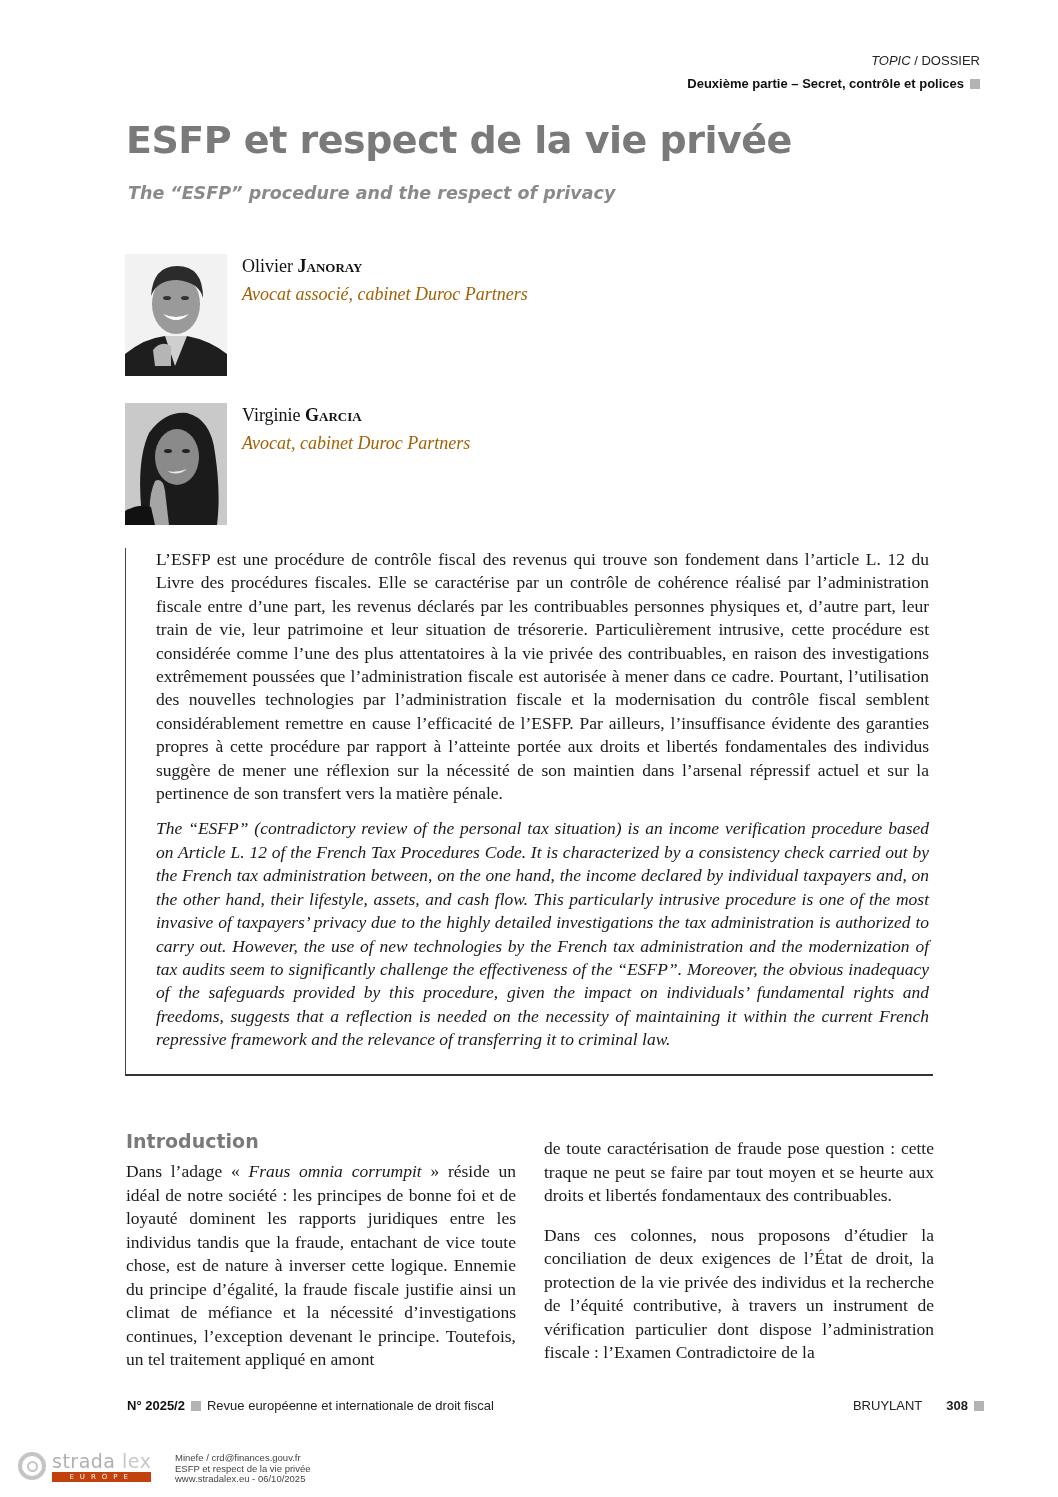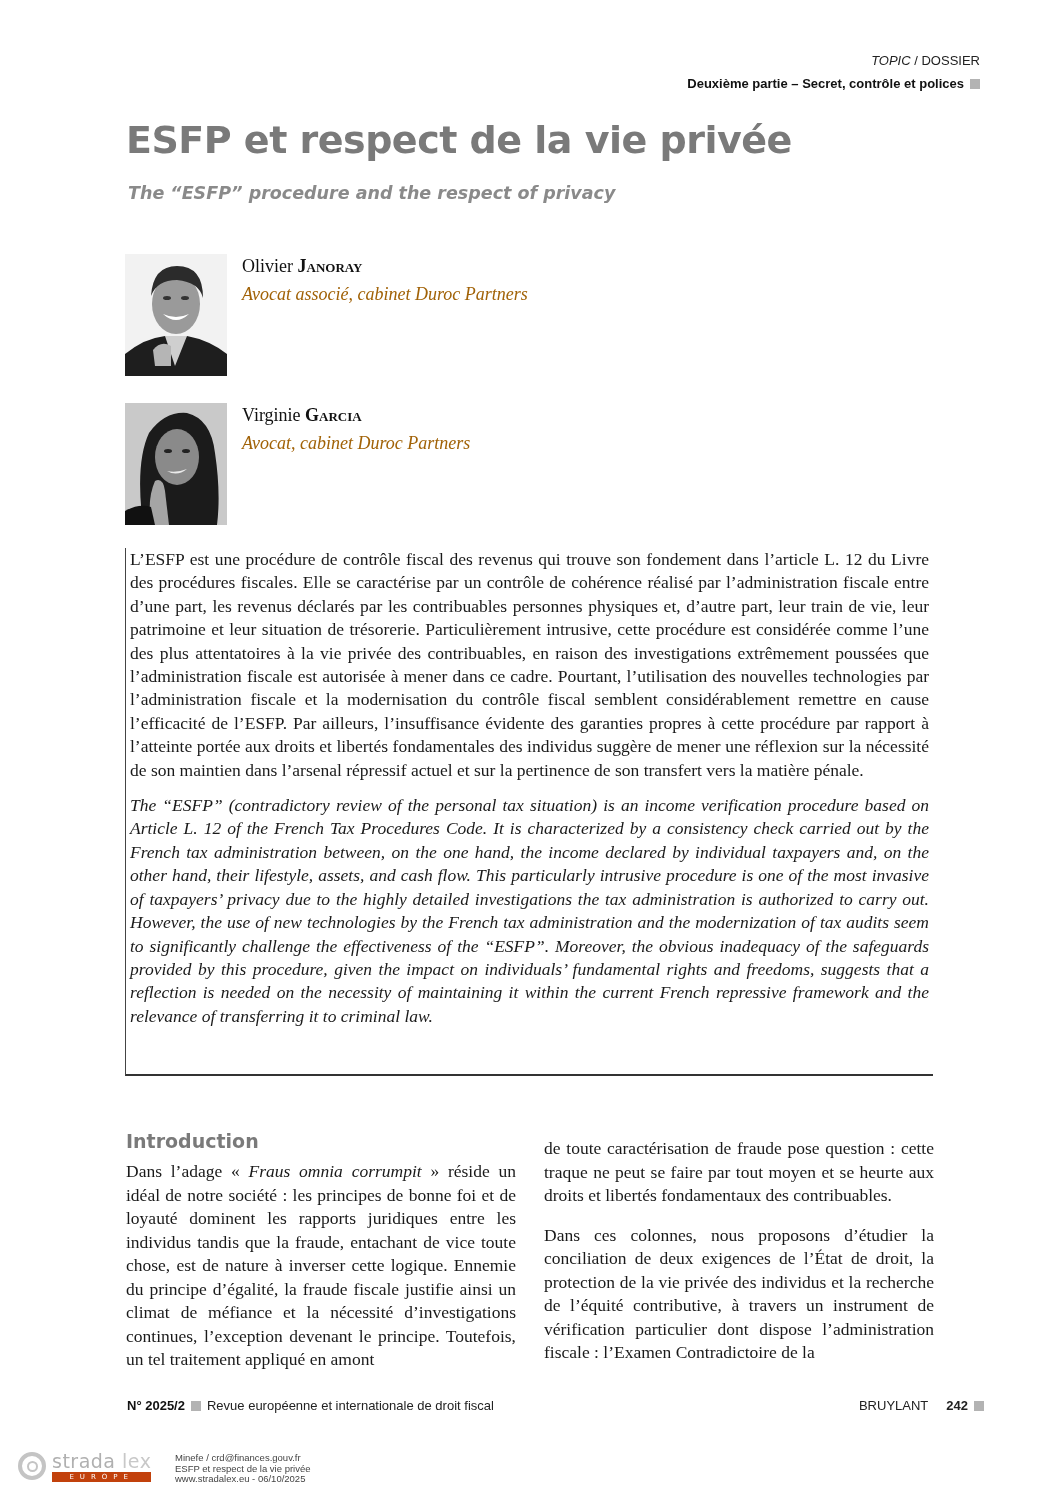--- a/index.html
+++ b/index.html
@@ -14,37 +14,37 @@
 
     .title { position: absolute; left: 126px; top: 118px; font-family: "DejaVu Sans", sans-serif; font-weight: bold; font-size: 38px; color: #7a7a7a; letter-spacing: -0.5px; }
     .subtitle { position: absolute; left: 128px; top: 183px; font-family: "DejaVu Sans", sans-serif; font-style: italic; font-weight: bold; font-size: 17.5px; color: #8a8a8a; }
 
     .author { position: absolute; left: 125px; width: 500px; height: 122px; }
     .author .photo { position: absolute; left: 0; top: 0; width: 102px; height: 122px; background: #ddd; overflow: hidden; }
     .author .name { position: absolute; left: 117px; top: 2px; font-size: 18px; color: #111; }
     .author .name .sc { font-variant: small-caps; font-weight: bold; }
     .author .role { position: absolute; left: 117px; top: 30px; font-size: 18px; font-style: italic; color: #a16207; }
 
-    .abstract { position: absolute; left: 125px; top: 548px; width: 808px; height: 528px; border-left: 1.5px solid #444; border-bottom: 2px solid #333; padding-left: 4px; padding-right: 4px; }
+    .abstract { position: absolute; left: 125px; top: 548px; width: 808px; height: 528px; border-left: 1.5px solid #444; border-bottom: 2px solid #333; padding-left: 30px; padding-right: 4px; }
     .abstract p { font-size: 17.5px; line-height: 23.4px; text-align: justify; color: #1a1a1a; }
     .abstract p.fr { margin-top: 0; }
     .abstract p.en { font-style: italic; margin-top: 12px; }
 
     .col { position: absolute; top: 1130px; width: 390px; }
     .col.left { left: 126px; }
     .col.right { left: 544px; top: 1137px; }
     .col h2 { font-family: "DejaVu Sans", sans-serif; font-weight: bold; font-size: 19px; color: #7a7a7a; margin-bottom: 8px; }
     .col p { font-size: 17.5px; line-height: 23.5px; text-align: justify; color: #1a1a1a; }
     .col p + p { margin-top: 16px; }
 
     .footer { position: absolute; top: 1398px; font-family: "Liberation Sans", sans-serif; font-size: 13px; color: #222; }
     .footer.left { left: 127px; }
     .footer.left b { font-weight: bold; color: #111; }
     .footer.right { right: 68px; }
-    .footer.right .pub { margin-right: 18px; text-align: right; }
+    .footer.right .pub { margin-right: 24px; text-align: right; }
     .footer.right b { font-weight: bold; }
     .footer .sq { margin-left: 6px; margin-right: 6px; }
 
     .brand { position: absolute; left: 18px; top: 1448px; height: 36px; display: flex; align-items: center; }
     .brand .logo-ring { width: 28px; height: 28px; border: 4px solid #c4c4c4; border-radius: 50%; position: relative; }
     .brand .logo-ring::after { content: ""; position: absolute; left: 5px; top: 5px; width: 7px; height: 7px; border: 2.5px solid #c4c4c4; border-radius: 50%; }
     .brand .wordmark { margin-left: 6px; display: flex; flex-direction: column; }
     .brand .wordmark .w { font-family: "DejaVu Sans", sans-serif; font-size: 19px; color: #b0b0b0; line-height: 20px; letter-spacing: 0.5px; }
     .brand .wordmark .w span.lex { color: #c8c8c8; }
     .brand .wordmark .e { background: #c2410c; color: #fff; font-family: "DejaVu Sans", sans-serif; font-size: 7px; letter-spacing: 6px; text-align: center; line-height: 10px; margin-top: 1px; }
@@ -117,21 +117,21 @@
 
 <div class="col right">
   <p>de toute caractérisation de fraude pose question : cette traque ne peut se faire par tout moyen et se heurte aux droits et libertés fondamentaux des contribuables.</p>
   <p>Dans ces colonnes, nous proposons d’étudier la conciliation de deux exigences de l’État de droit, la protection de la vie privée des individus et la recherche de l’équité contributive, à travers un instrument de vérification particulier dont dispose l’administration fiscale : l’Examen Contradictoire de la</p>
 </div>
 
 <div class="footer left">
   <b>N° 2025/2</b><span class="sq"></span><span>Revue européenne et internationale de droit fiscal</span>
 </div>
 <div class="footer right">
-  <span class="pub">BRUYLANT</span><b>242</b><span class="sq"></span>
+  <span class="pub">BRUYLANT</span><b>308</b><span class="sq"></span>
 </div>
 
 <div class="brand">
   <div class="logo-ring"></div>
   <div class="wordmark">
     <div class="w"><span>strada</span> <span class="lex">lex</span></div>
     <div class="e">EUROPE</div>
   </div>
 </div>
 <div class="stamp">

